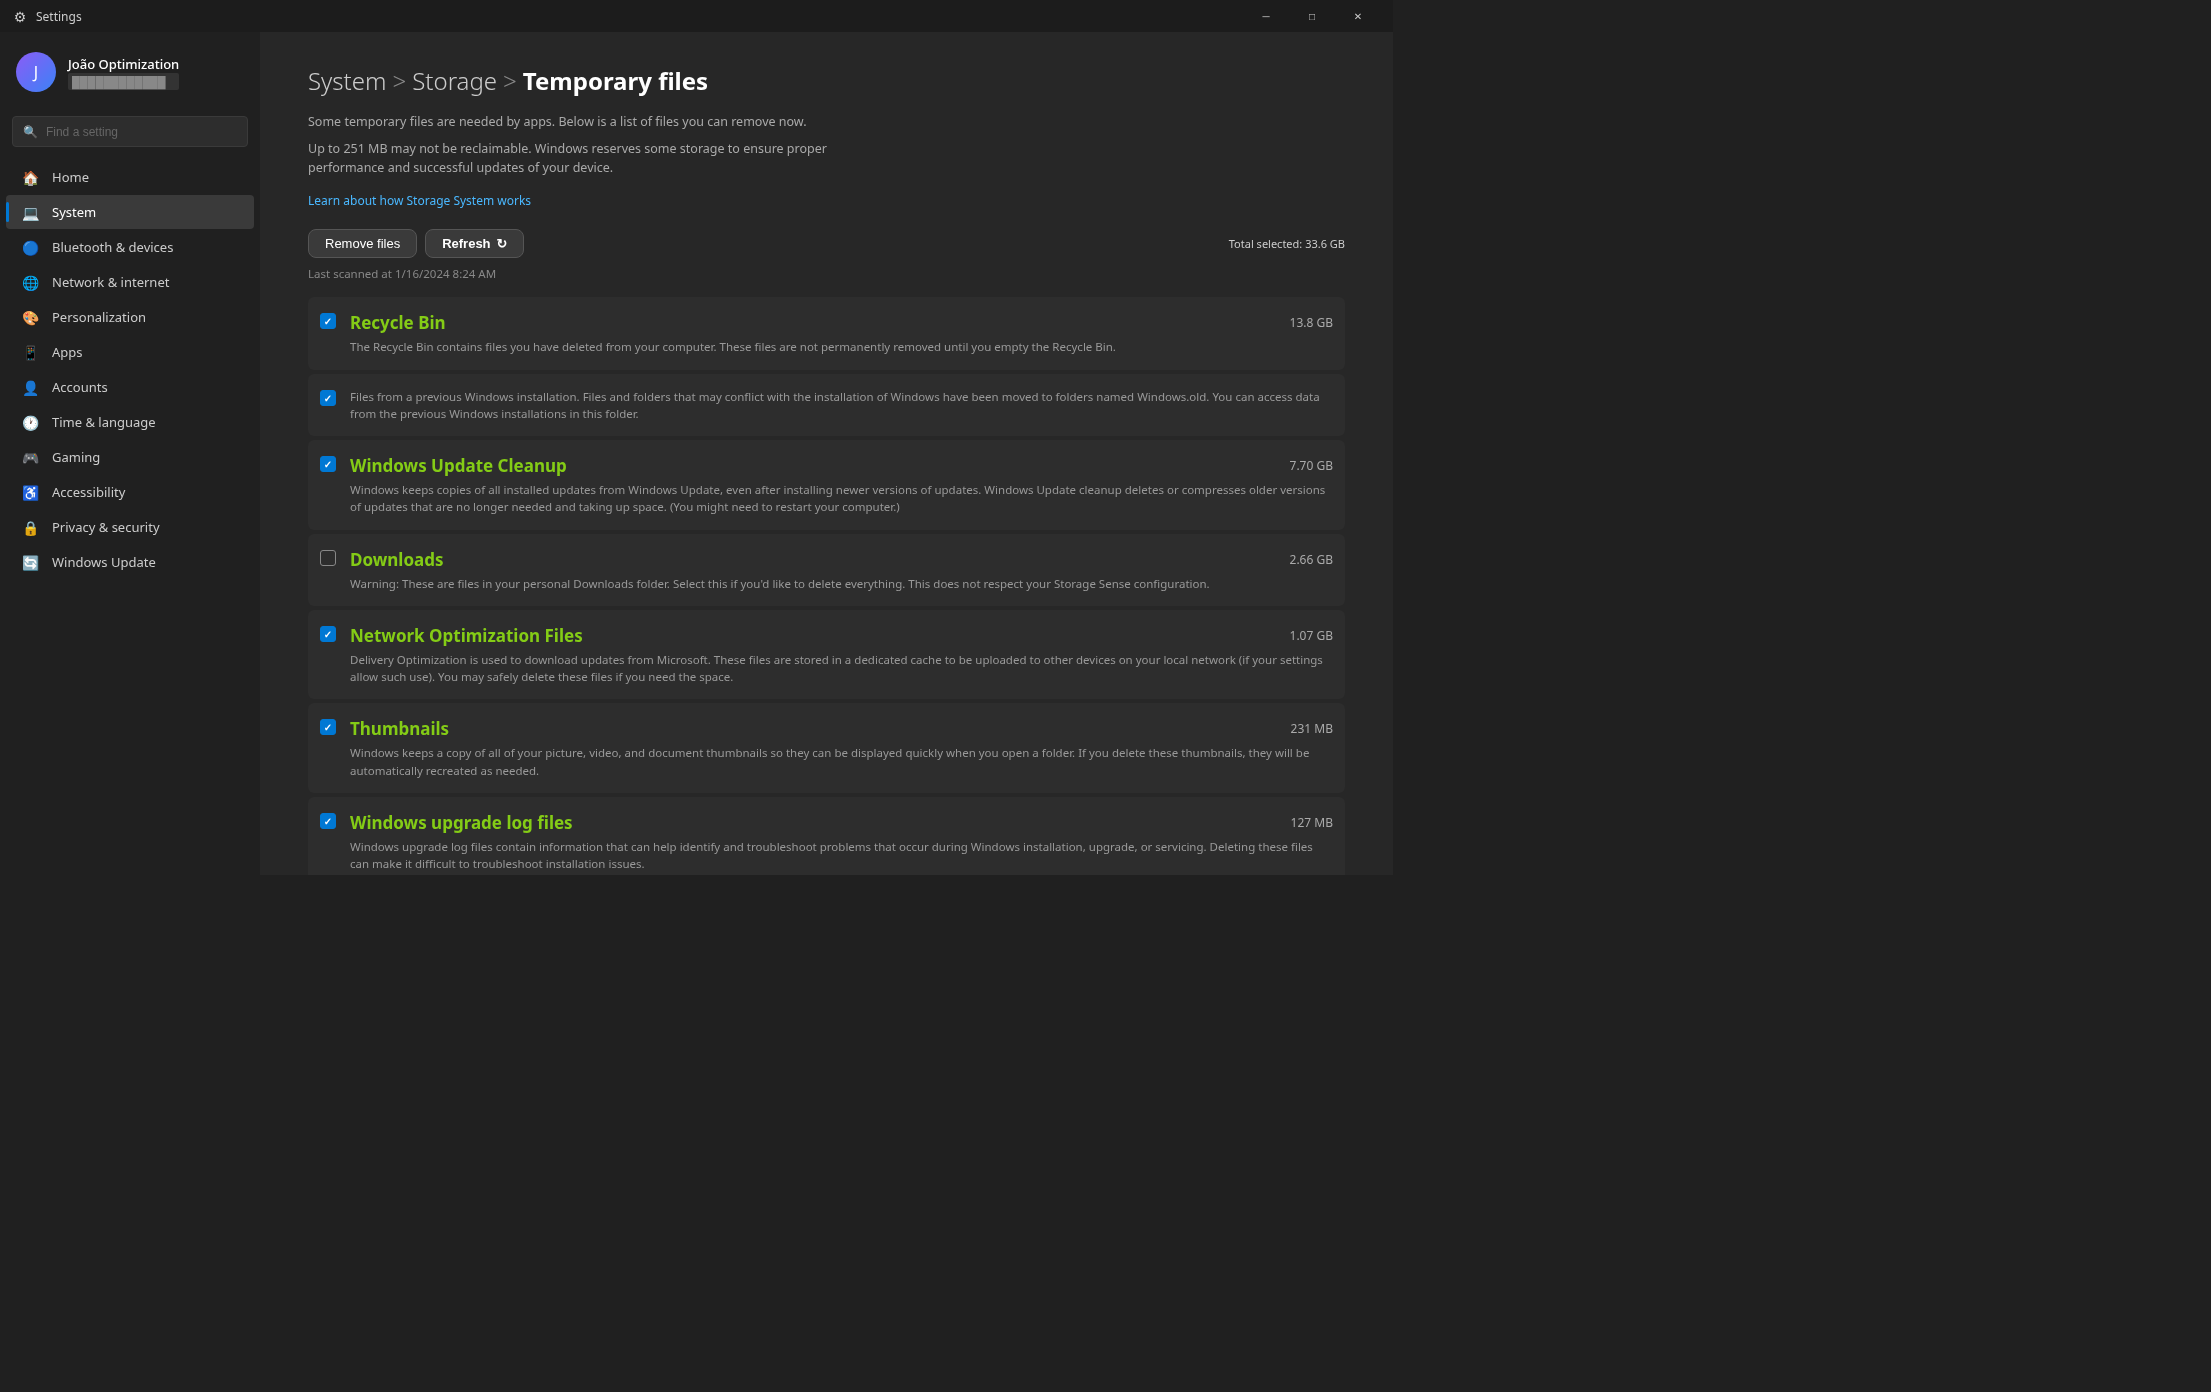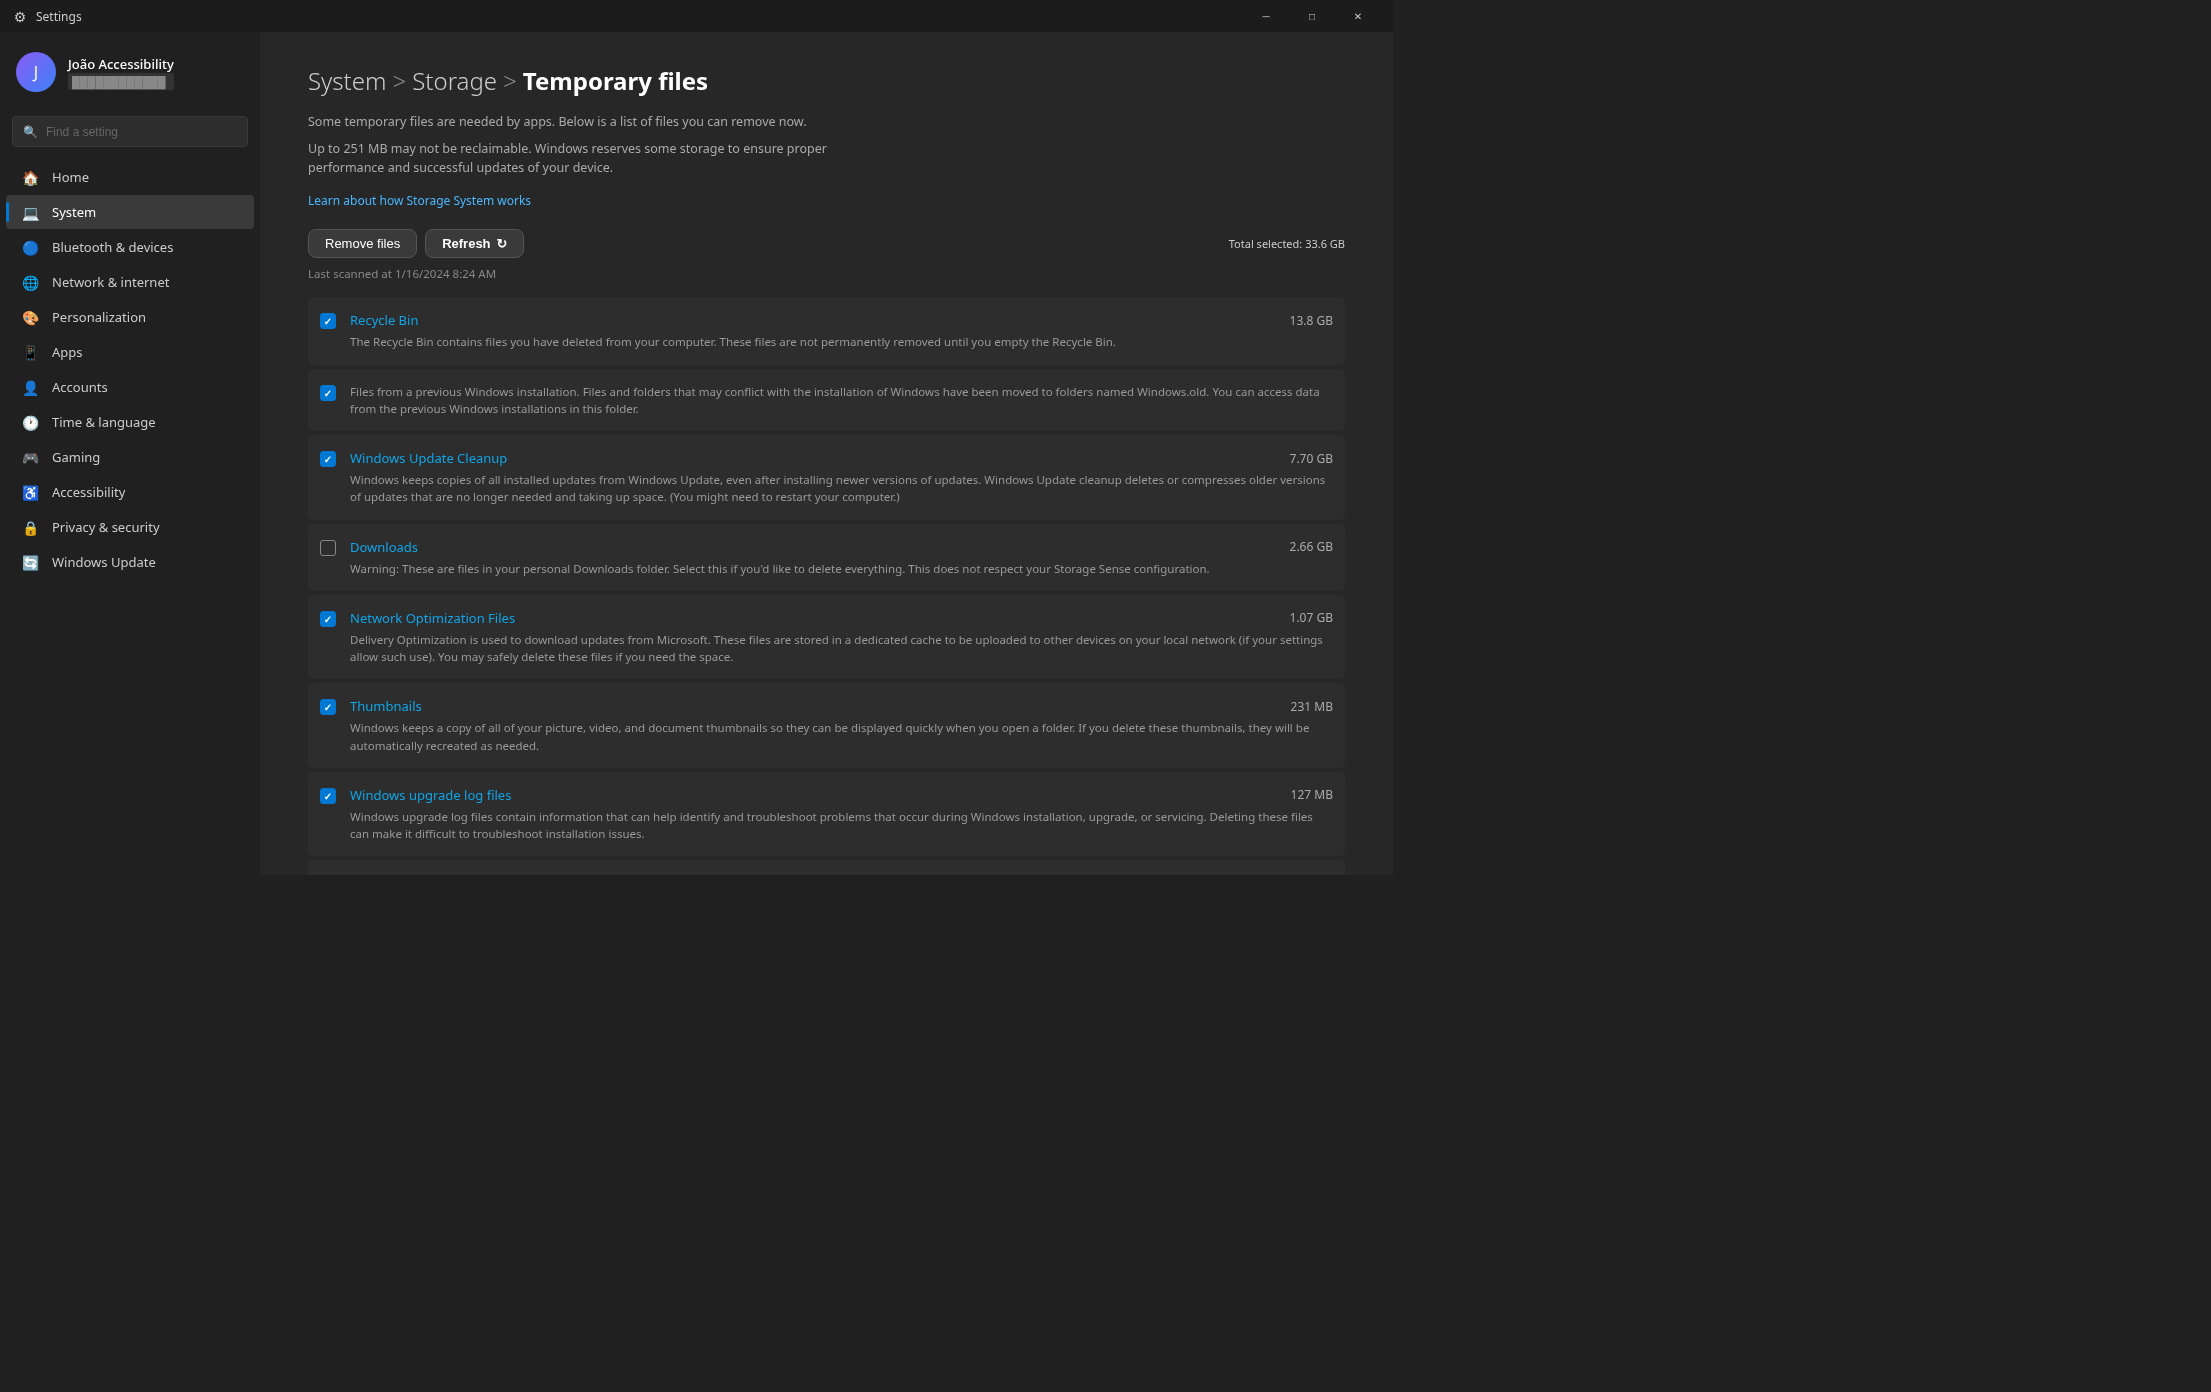--- a/index.html
+++ b/index.html
@@ -280,23 +280,23 @@
     }
 
     .file-info { flex: 1; }
     .file-header {
       display: flex;
       justify-content: space-between;
       align-items: center;
       margin-bottom: 4px;
     }
     .file-name {
-      font-size: 13px;
-      font-weight: 400;
-      color: #0ea5e9;
+      font-size: 17px;
+      font-weight: 700;
+      color: #84cc16;
     }
     .file-size {
       font-size: 12px;
       color: #aaa;
     }
     .file-desc {
       font-size: 11.5px;
       color: #999;
       line-height: 1.5;
     }
@@ -315,21 +315,21 @@
     <button class="titlebar-btn close">✕</button>
   </div>
 </div>
 
 <div class="app-layout">
 
   <nav class="sidebar">
     <div class="user-profile">
       <div class="avatar">J</div>
       <div class="user-info">
-        <span class="user-name">João Accessibility</span>
+        <span class="user-name">João Optimization</span>
         <span class="user-email">████████████</span>
       </div>
     </div>
 
     <div class="search-box">
       <span class="search-icon">🔍</span>
       <input class="search-input" type="text" placeholder="Find a setting" style="">
     </div>
 
     <div id="nav-items-container">

